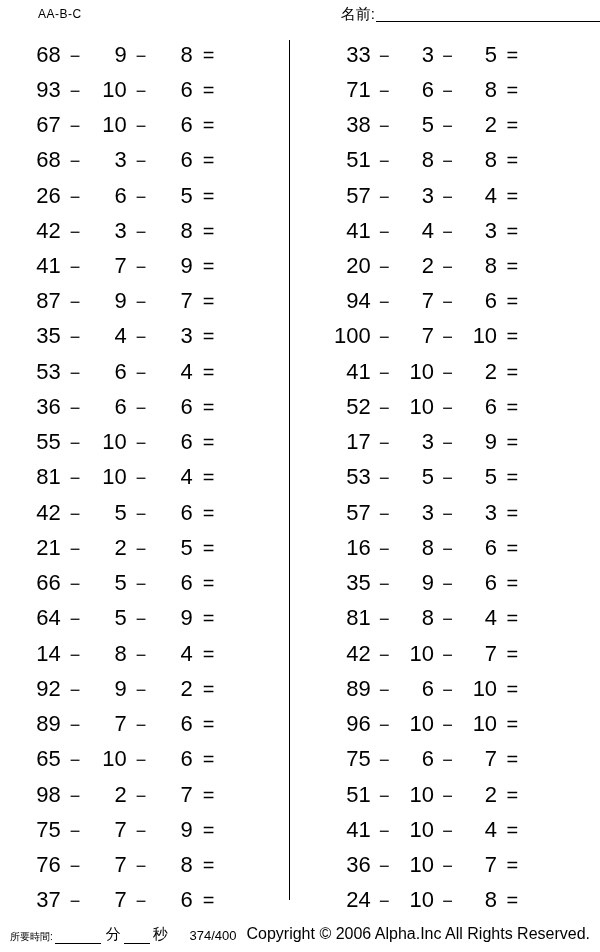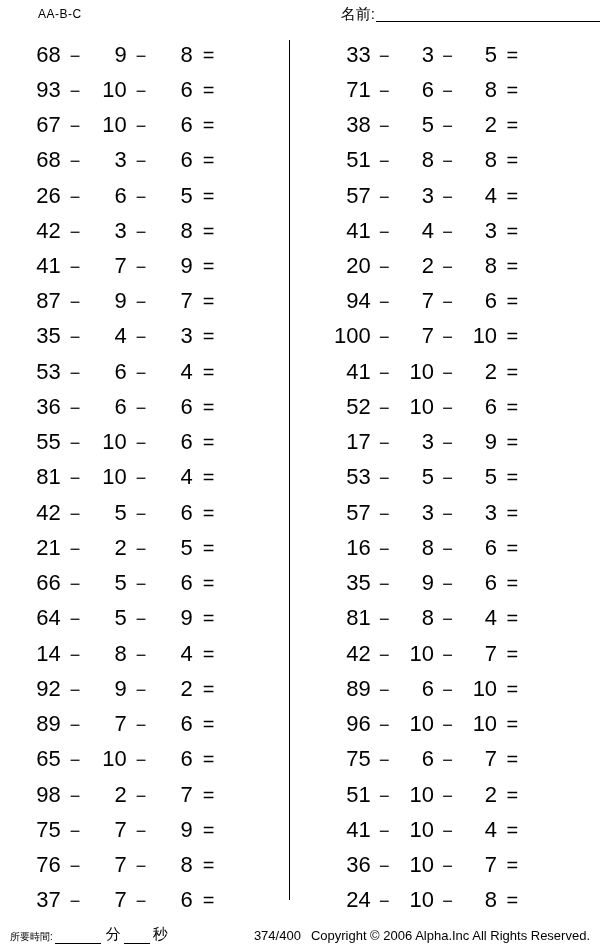--- a/index.html
+++ b/index.html
@@ -168,21 +168,21 @@
     bottom: 9px;
     display: flex;
     align-items: flex-end;
     white-space: nowrap;
   }
   .page-no {
     font-size: 13px;
     margin-right: 10px;
   }
   .copyright {
-    font-size: 13px;
+    font-size: 16px;
   }
 </style>
 </head>
 <body>
 
 <div class="sheet">
 
   <div class="header">
     <div class="header-code">AA-B-C</div>
     <div class="name-group">

